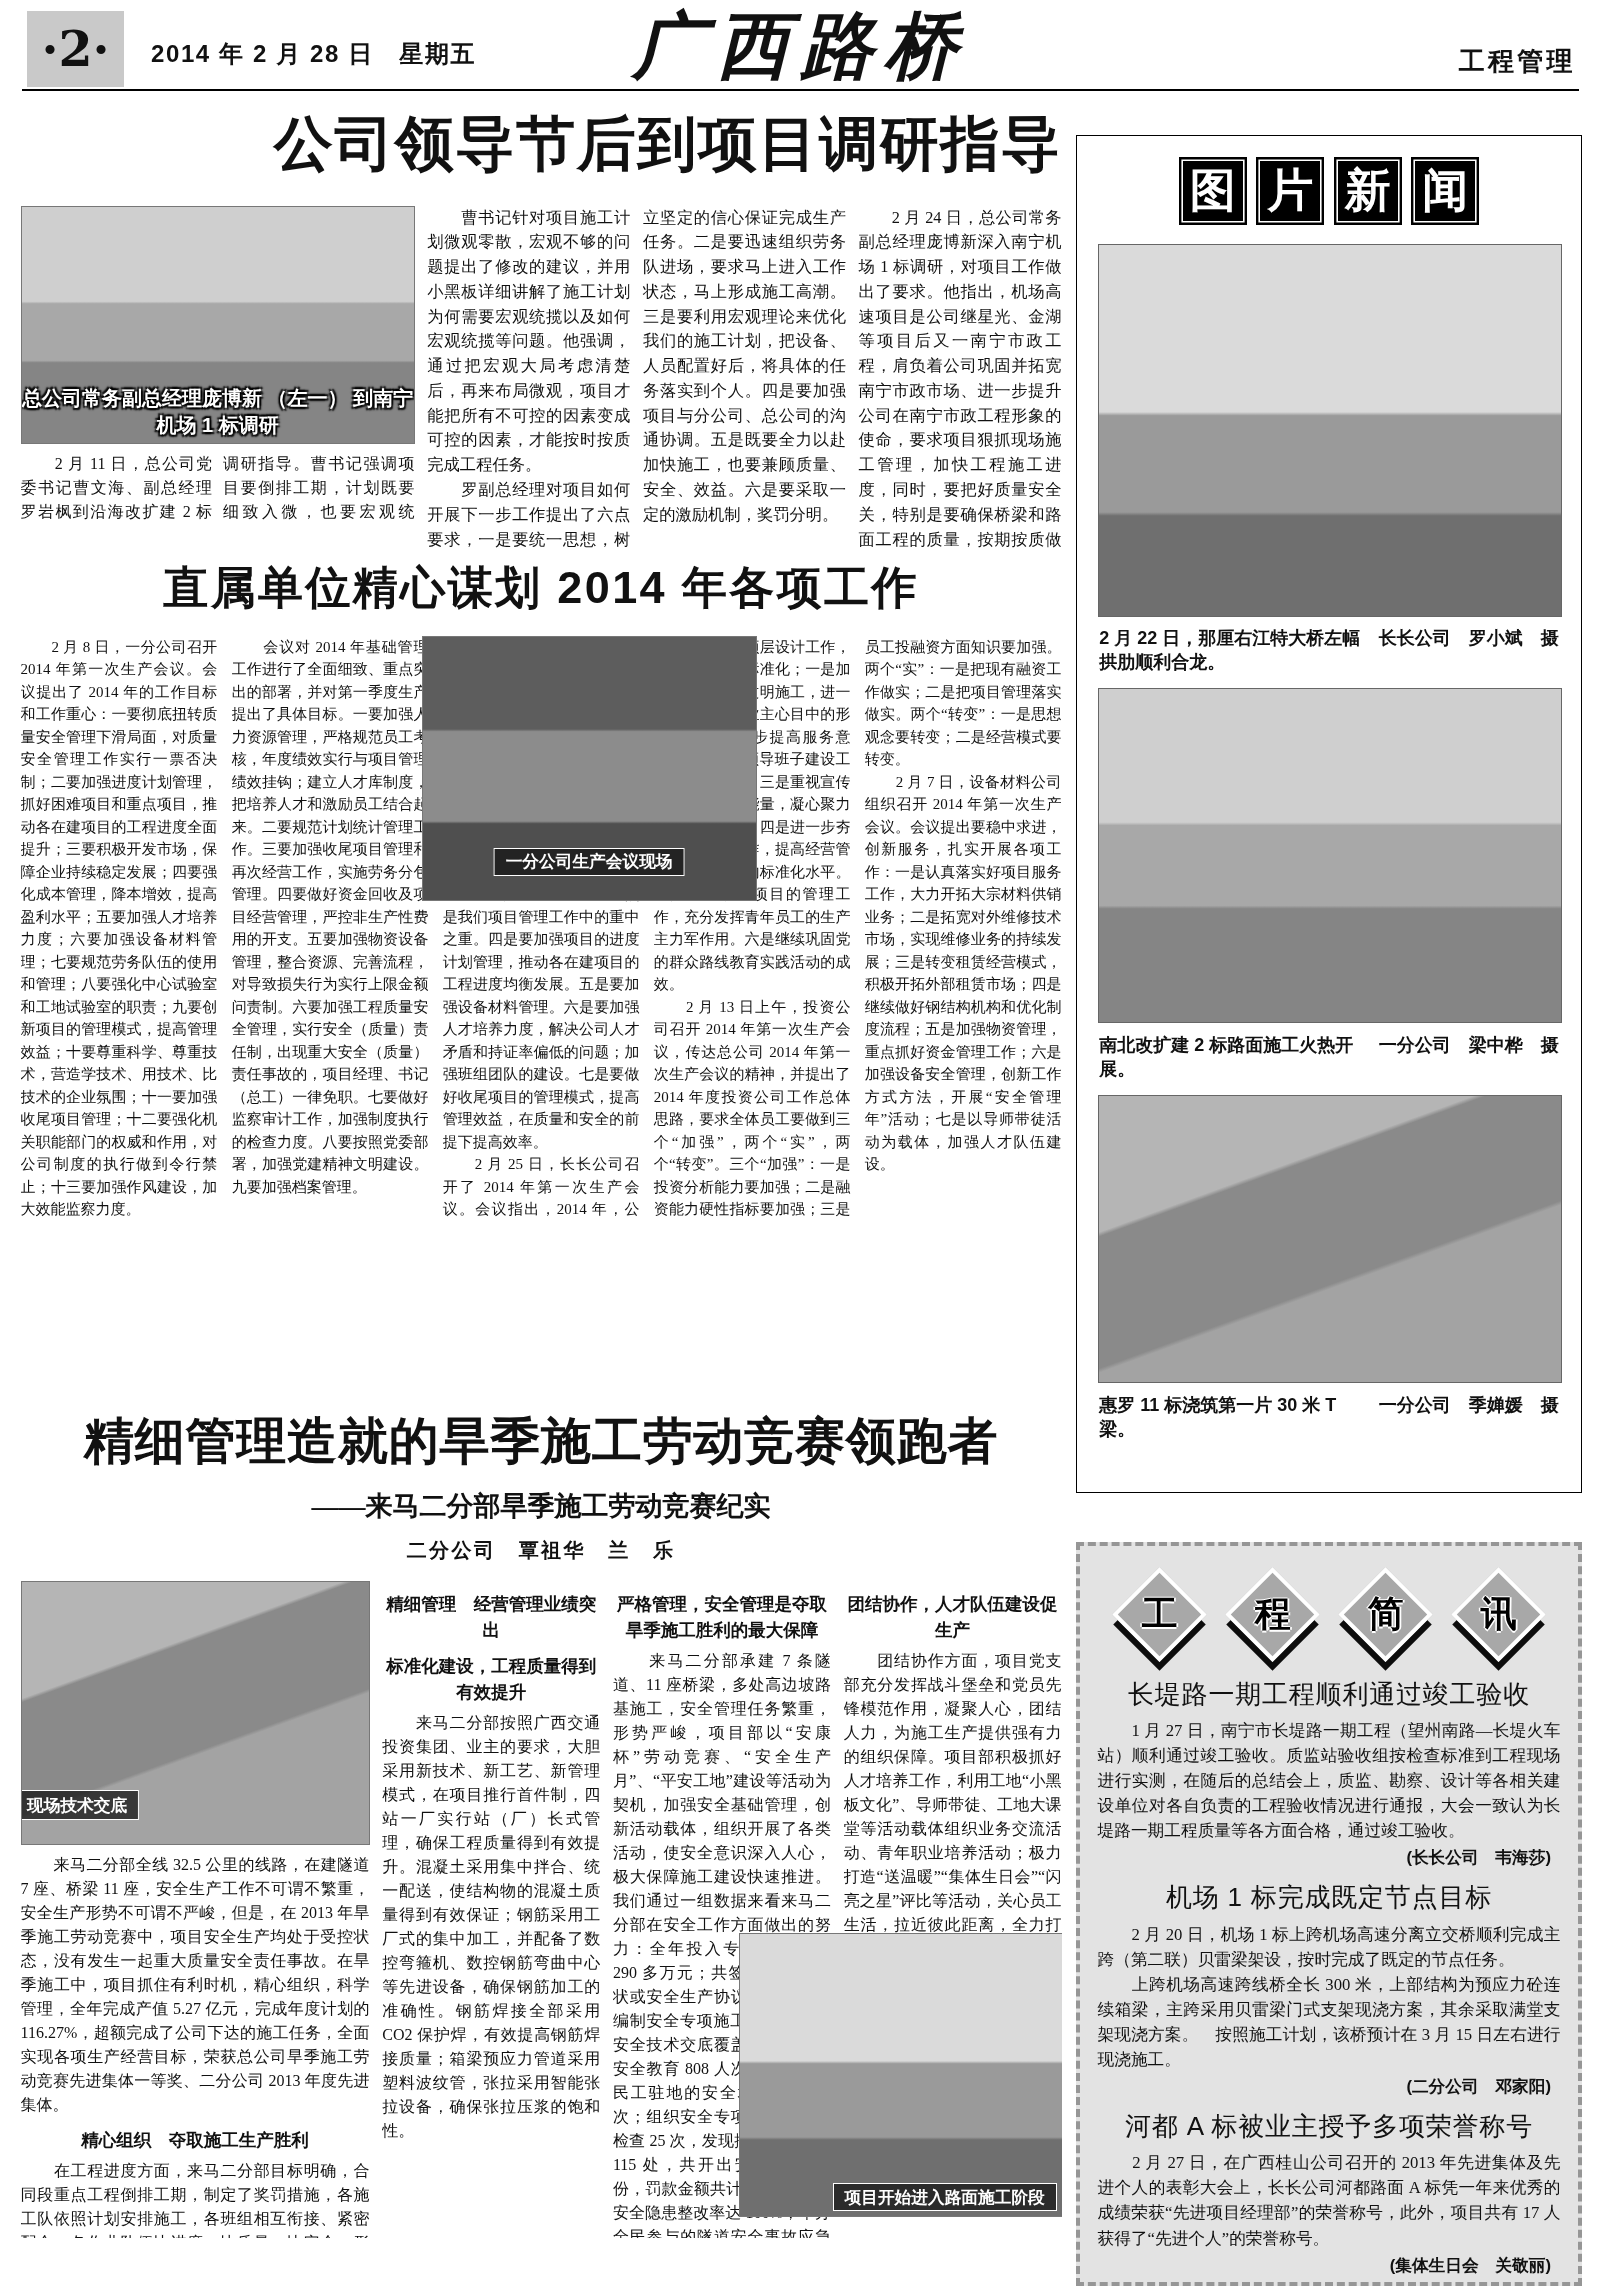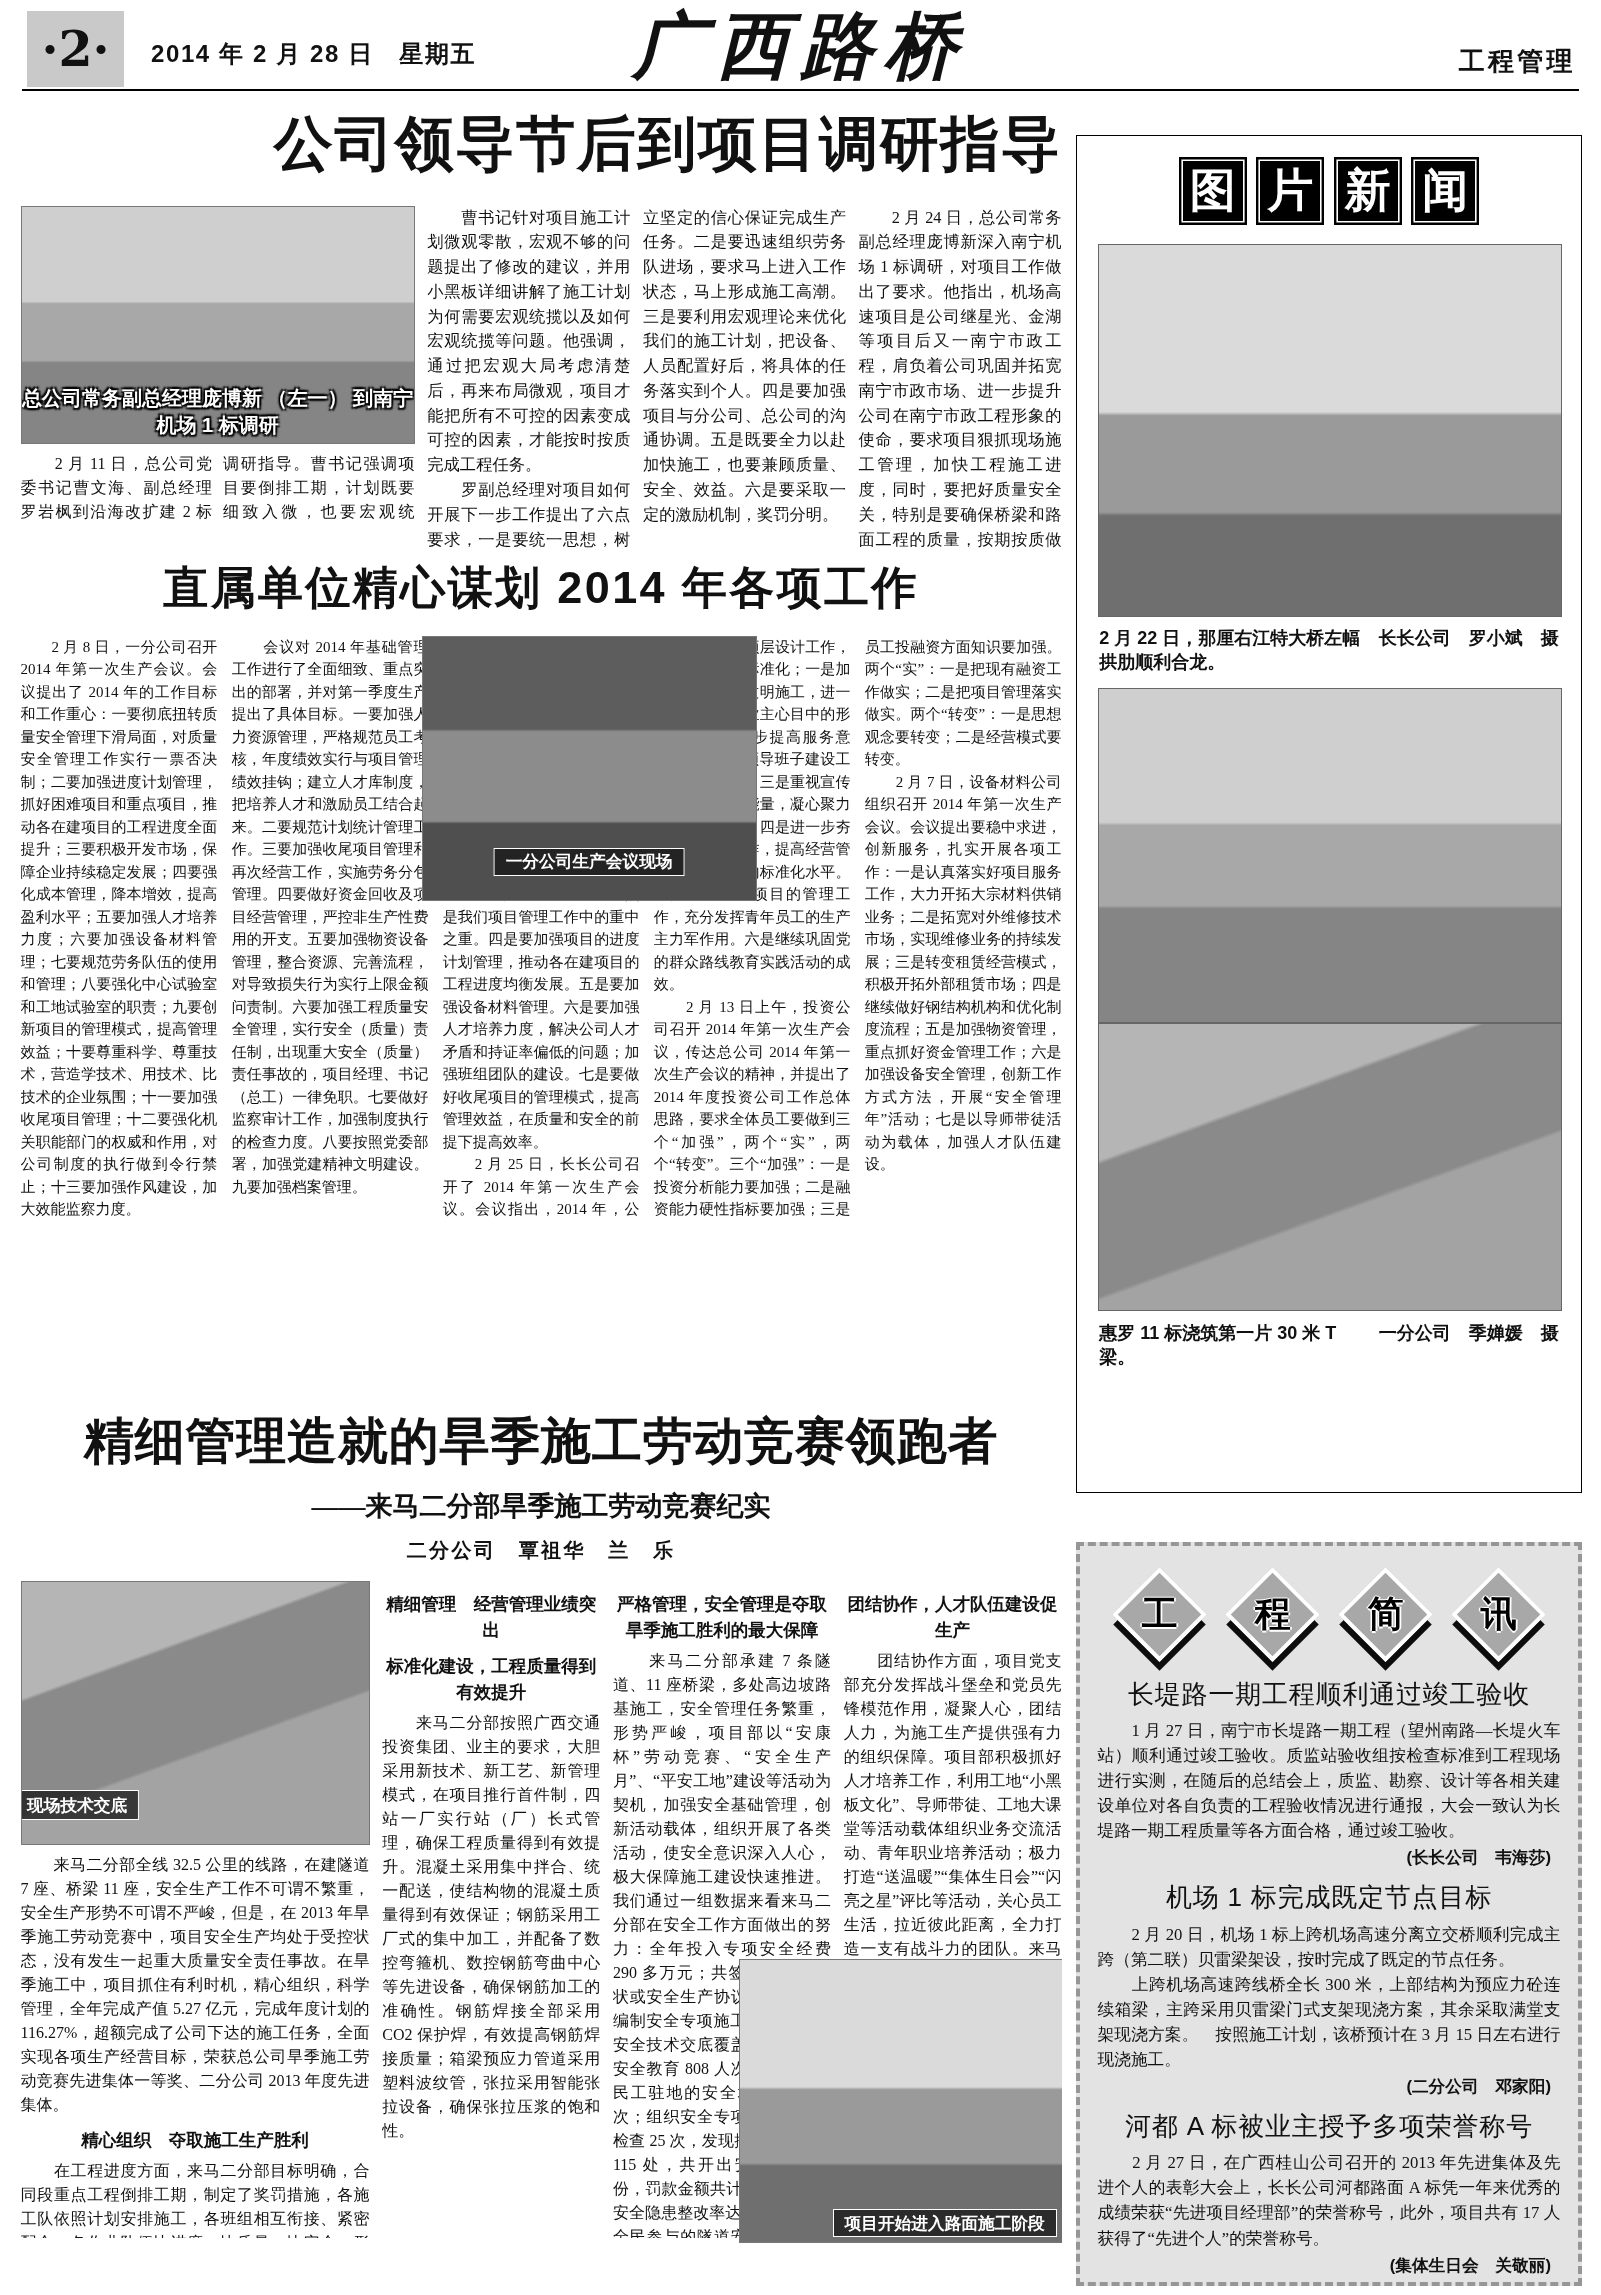--- a/index.html
+++ b/index.html
@@ -56,21 +56,21 @@
   .a3 h2{text-align:center;font-size:50px;font-weight:900;letter-spacing:0.8px;padding-top:14.3px;}
   .a3-sub{text-align:center;font-size:27px;font-weight:bold;margin-top:12.7px;
           font-family:"Liberation Serif","DejaVu Serif",serif;}
   .a3-by{text-align:center;font-size:20px;font-weight:900;margin-top:12.7px;
          font-family:"Liberation Sans","DejaVu Sans",sans-serif;letter-spacing:2.4px;}
   .a3-body{position:relative;display:flex;gap:12.7px;margin-top:17.5px;height:657px;}
   .a3c{overflow:hidden;font-size:16px;line-height:1.5;text-align:justify;}
   .a3c1{width:349px;flex:0 0 auto;}
   .a3c2,.a3c3,.a3c4{flex:1;}
   .a3-photo1{height:262px;margin-bottom:8px;}
-  .a3-photo2{position:absolute;left:718px;top:378px;width:322px;height:282px;}
+  .a3-photo2{position:absolute;left:718px;top:352px;width:322px;height:282px;}
   .a3c h4{font-size:17.5px;font-weight:900;text-align:center;margin:9.5px 0 6.3px;}
   .a3c p{margin:0;}
   
   .pnews{position:absolute;left:1076px;top:135px;width:506px;height:1358px;border:1.6px solid #000;
          box-sizing:border-box;padding:17.5px 20.6px;}
   .pn-title{display:flex;justify-content:center;gap:9.5px;margin:3.2px 0 19px;}
   .pn-sq{width:68px;height:68px;background:#000;color:#fff;display:flex;align-items:center;justify-content:center;
          font-size:46px;font-weight:900;font-family:"Liberation Sans","DejaVu Sans",sans-serif;
          box-shadow:inset 0 0 0 2.4px #000,inset 0 0 0 4px #fff;}
   .pn-photo{width:100%;border:0.8px solid #666;}
@@ -181,20 +181,24 @@
       <span class="pn-sq">片</span>
       <span class="pn-sq">新</span>
       <span class="pn-sq">闻</span>
     </div>
     <div class="photo pn-photo pn-pA ph-sky"></div>
     <div class="pn-cap">
       <span>2 月 22 日，那厘右江特大桥左幅拱肋顺利合龙。</span>
       <span class="credit">长长公司　罗小斌　摄</span>
     </div>
     <div class="photo pn-photo pn-pB ph-road"></div>
+    <div class="pn-cap">
+      <span>南北改扩建 2 标路面施工火热开展。</span>
+      <span class="credit">一分公司　梁中桦　摄</span>
+    </div>
     <div class="photo pn-photo pn-pC ph-site"></div>
     <div class="pn-cap">
       <span>惠罗 11 标浇筑第一片 30 米 T 梁。</span>
       <span class="credit">一分公司　季婵媛　摄</span>
     </div>
   </div>
 
   <div class="briefs">
     <div class="br-title">
       <div class="dia">

